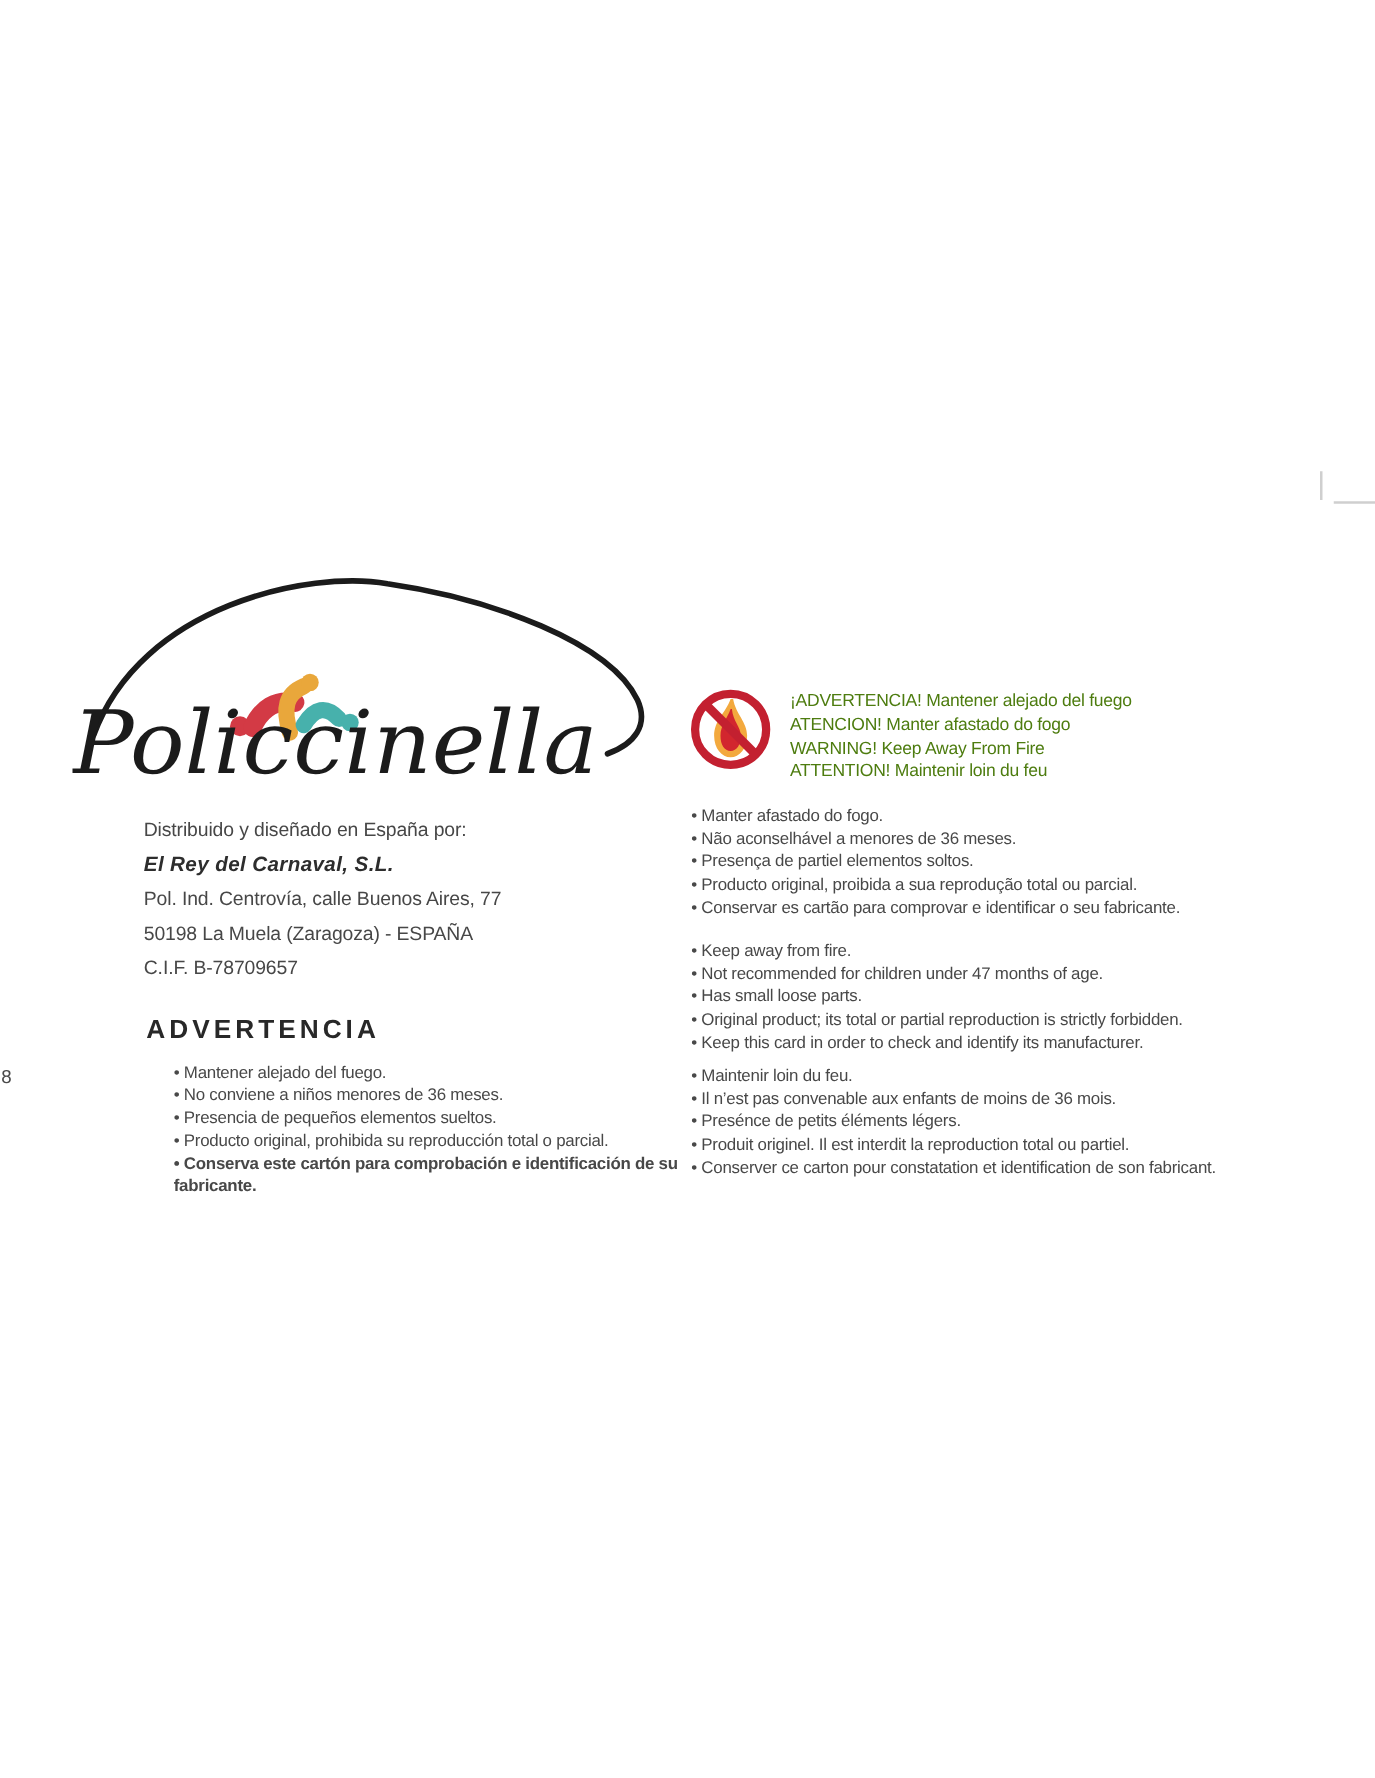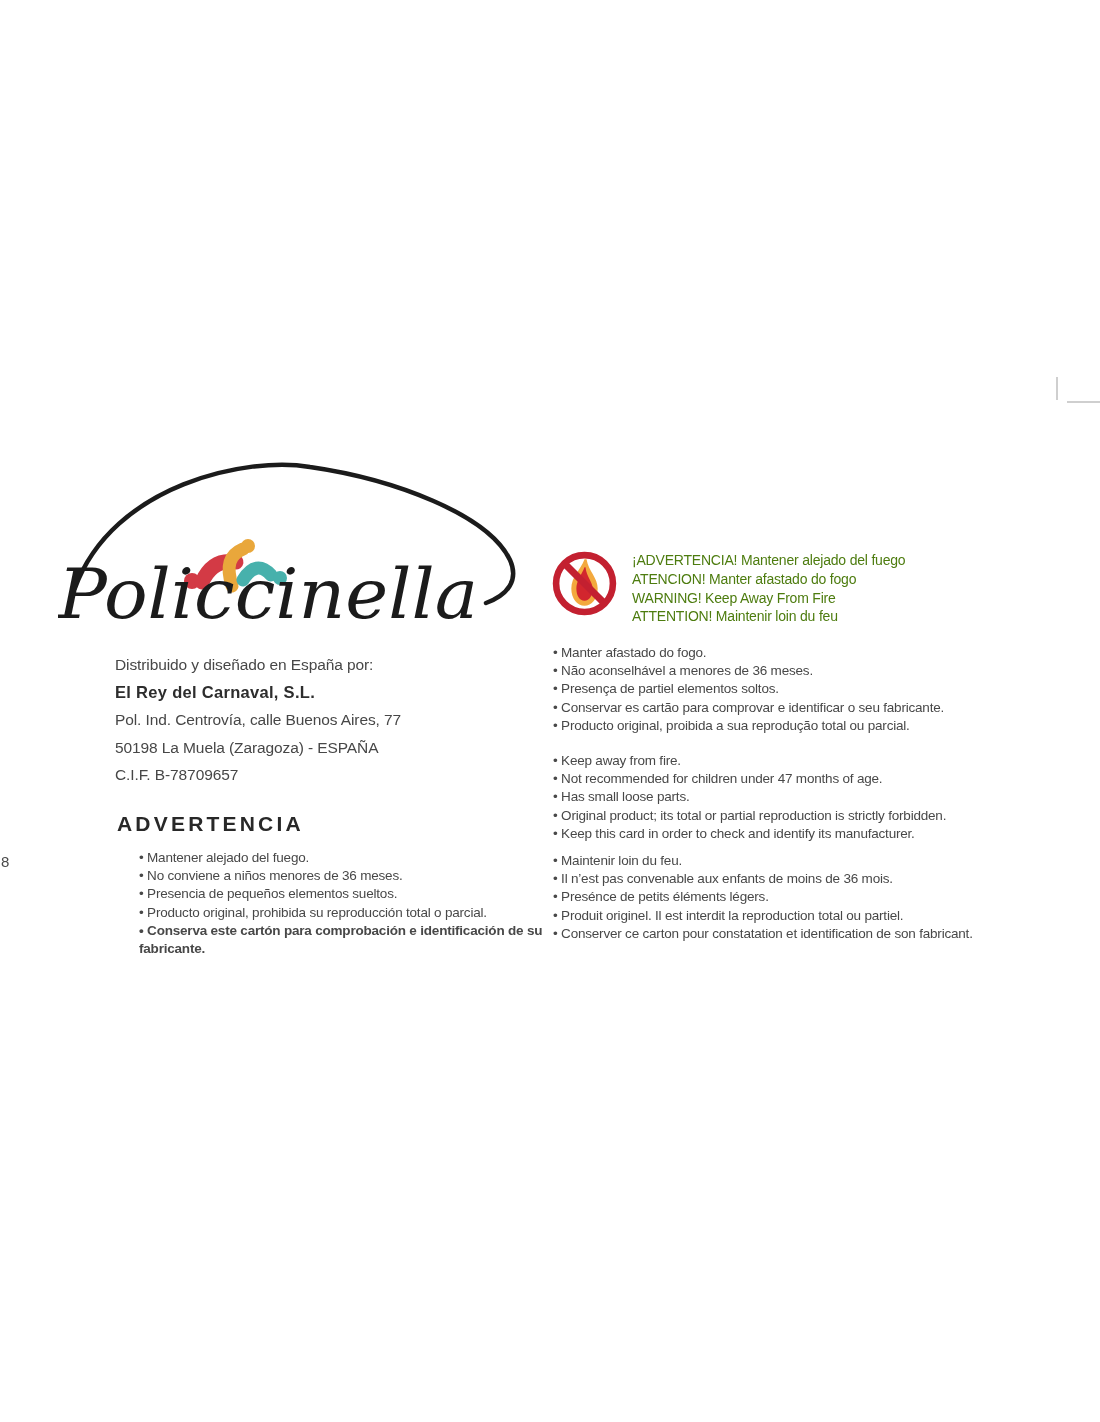--- a/index.html
+++ b/index.html
@@ -13,21 +13,21 @@
   }
   
   .crop-v{position:absolute;left:1056px;top:377px;width:2px;height:23px;background:#cfcfcf;}
   .crop-h{position:absolute;left:1067px;top:401px;width:33px;height:2px;background:#cfcfcf;}
   
   .page-num{position:absolute;left:1px;top:853px;font-size:15px;color:#4a4a4a;}
   
   .logo{position:absolute;left:58px;top:462px;width:465px;height:175px;}
   
   .dist{position:absolute;left:115px;top:651px;width:430px;font-size:15.5px;line-height:27.5px;letter-spacing:-0.1px;color:#474747;}
-  .dist .company{font-weight:bold;font-size:16.5px;color:#2d2d2d;letter-spacing:0.3px;}
+  .dist .company{font-weight:bold;font-size:16.5px;color:#2d2d2d;letter-spacing:0.3px;font-style:italic;}
   
   .adv{position:absolute;left:117px;top:812px;margin:0;font-size:21px;font-weight:bold;letter-spacing:3.2px;color:#282828;}
   
   .blist{position:absolute;font-size:13.5px;line-height:18.2px;letter-spacing:-0.2px;color:#484848;}
   .blist .li{white-space:nowrap;}
   .blist .li::before{content:"•  ";}
   .blist .li.wrap{white-space:normal;}
   .es-list{left:115px;top:849px;margin-left:24px;}
   .es-list .li.wrap{width:415px;font-weight:bold;}
   .pt-list{left:553px;top:644px;}
@@ -94,22 +94,22 @@
     <div>¡ADVERTENCIA! Mantener alejado del fuego</div>
     <div>ATENCION! Manter afastado do fogo</div>
     <div>WARNING! Keep Away From Fire</div>
     <div>ATTENTION! Maintenir loin du feu</div>
   </div>
 
   <div class="blist pt-list">
     <div class="li">Manter afastado do fogo.</div>
     <div class="li">Não aconselhável a menores de 36 meses.</div>
     <div class="li">Presença de partiel elementos soltos.</div>
+    <div class="li">Producto original, proibida a sua reprodução total ou parcial.</div>
     <div class="li">Conservar es cartão para comprovar e identificar o seu fabricante.</div>
-    <div class="li">Producto original, proibida a sua reprodução total ou parcial.</div>
   </div>
 
   <div class="blist en-list">
     <div class="li">Keep away from fire.</div>
     <div class="li">Not recommended for children under 47 months of age.</div>
     <div class="li">Has small loose parts.</div>
     <div class="li">Original product; its total or partial reproduction is strictly forbidden.</div>
     <div class="li">Keep this card in order to check and identify its manufacturer.</div>
   </div>
 

